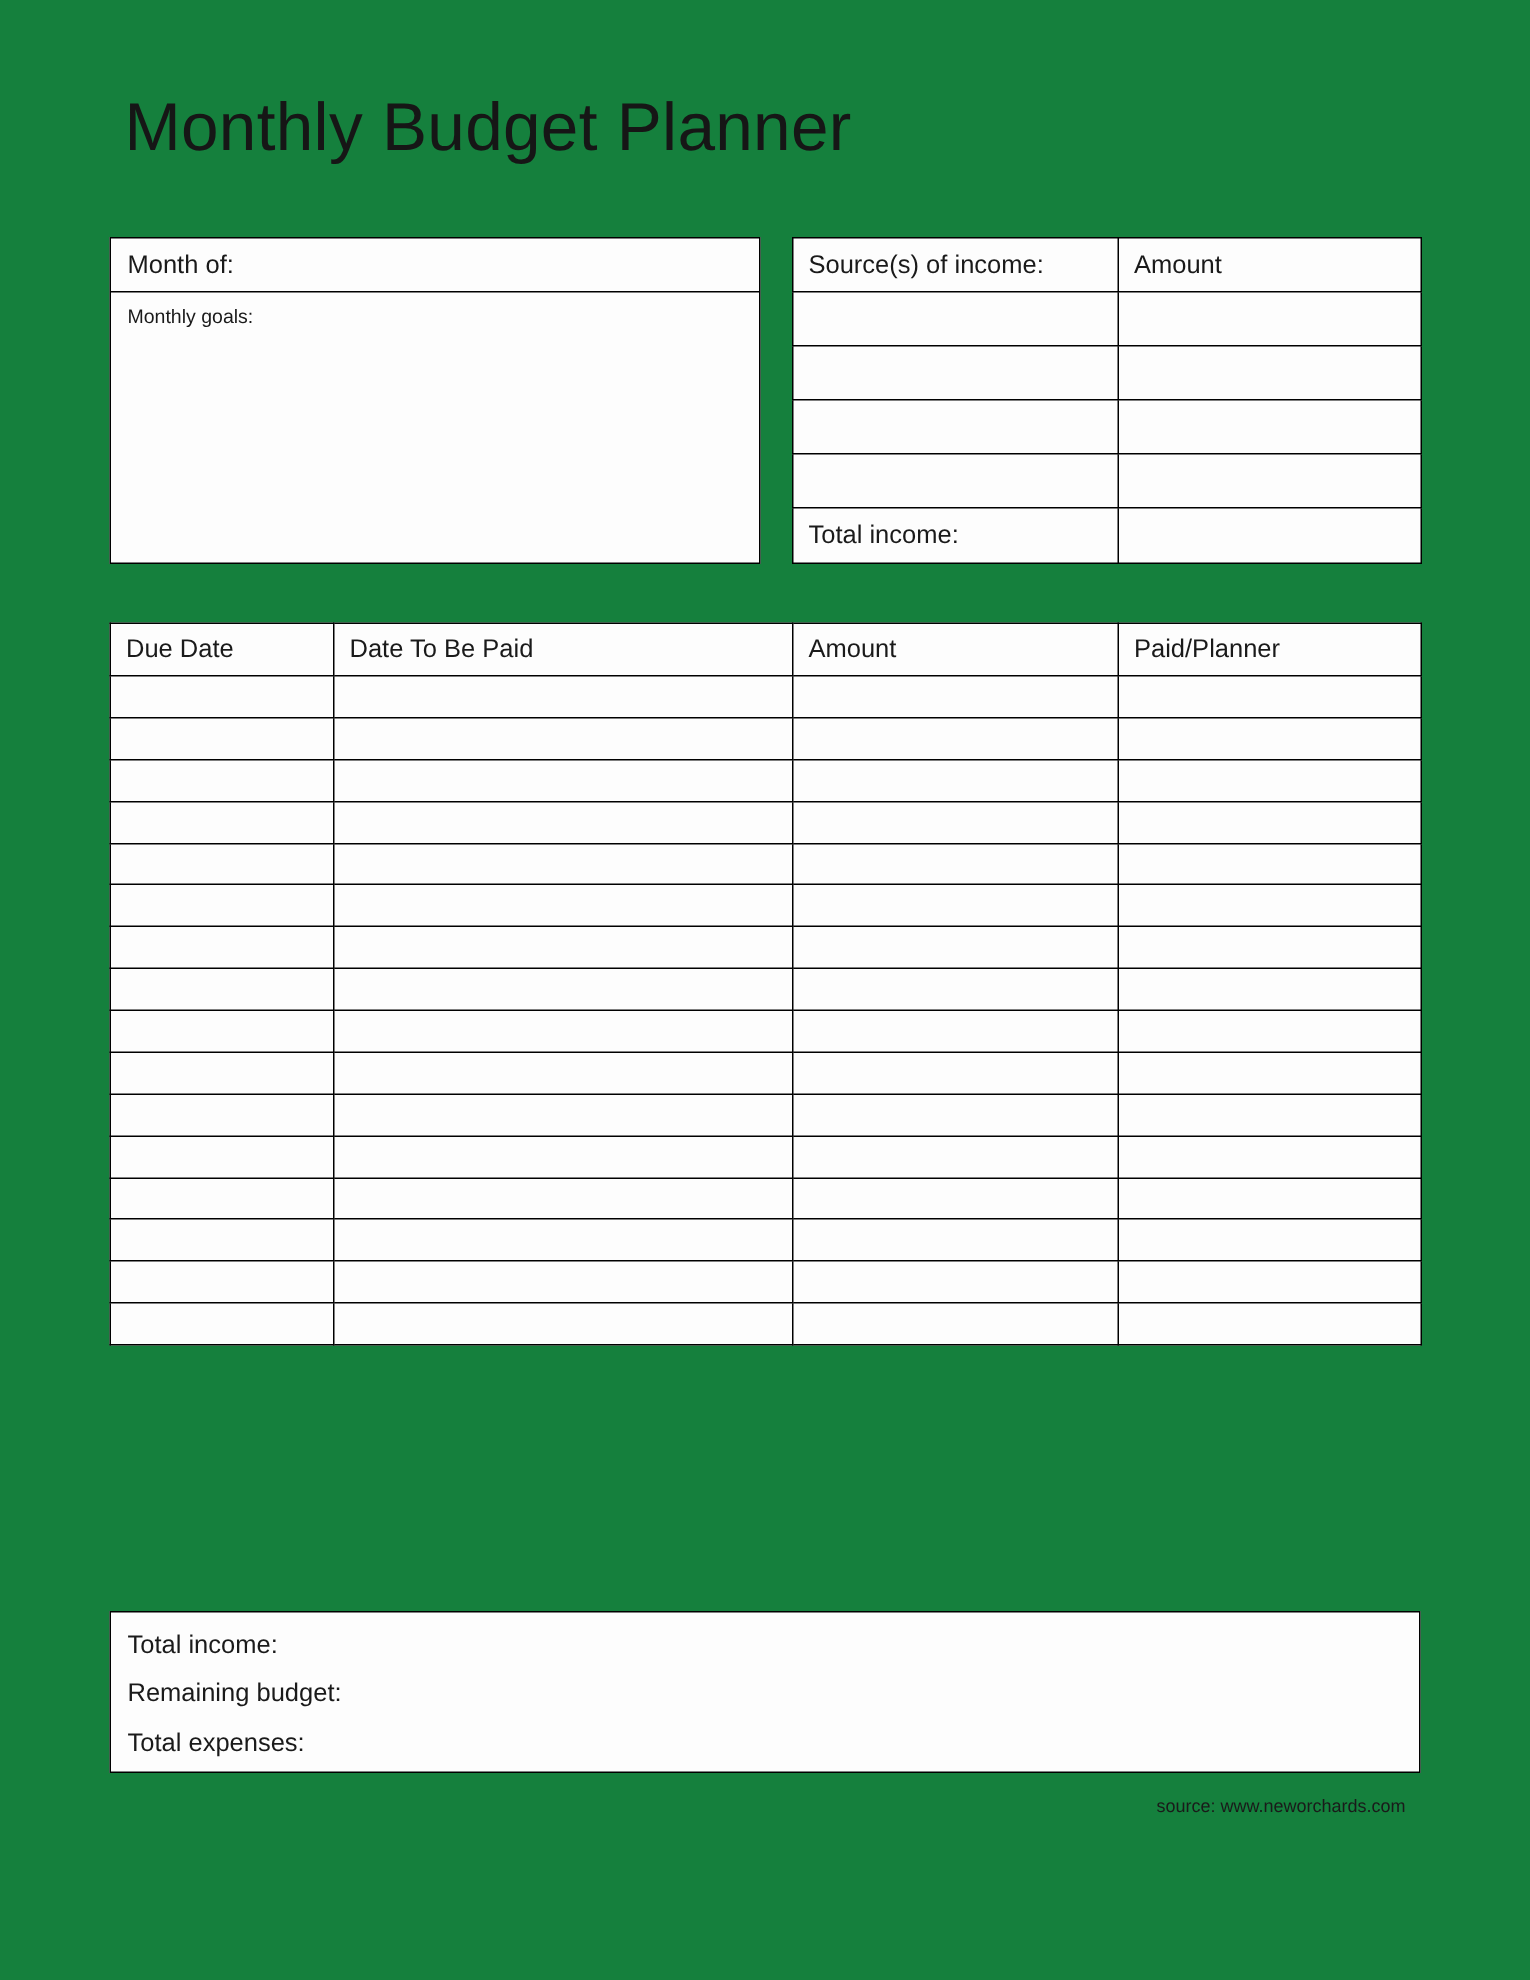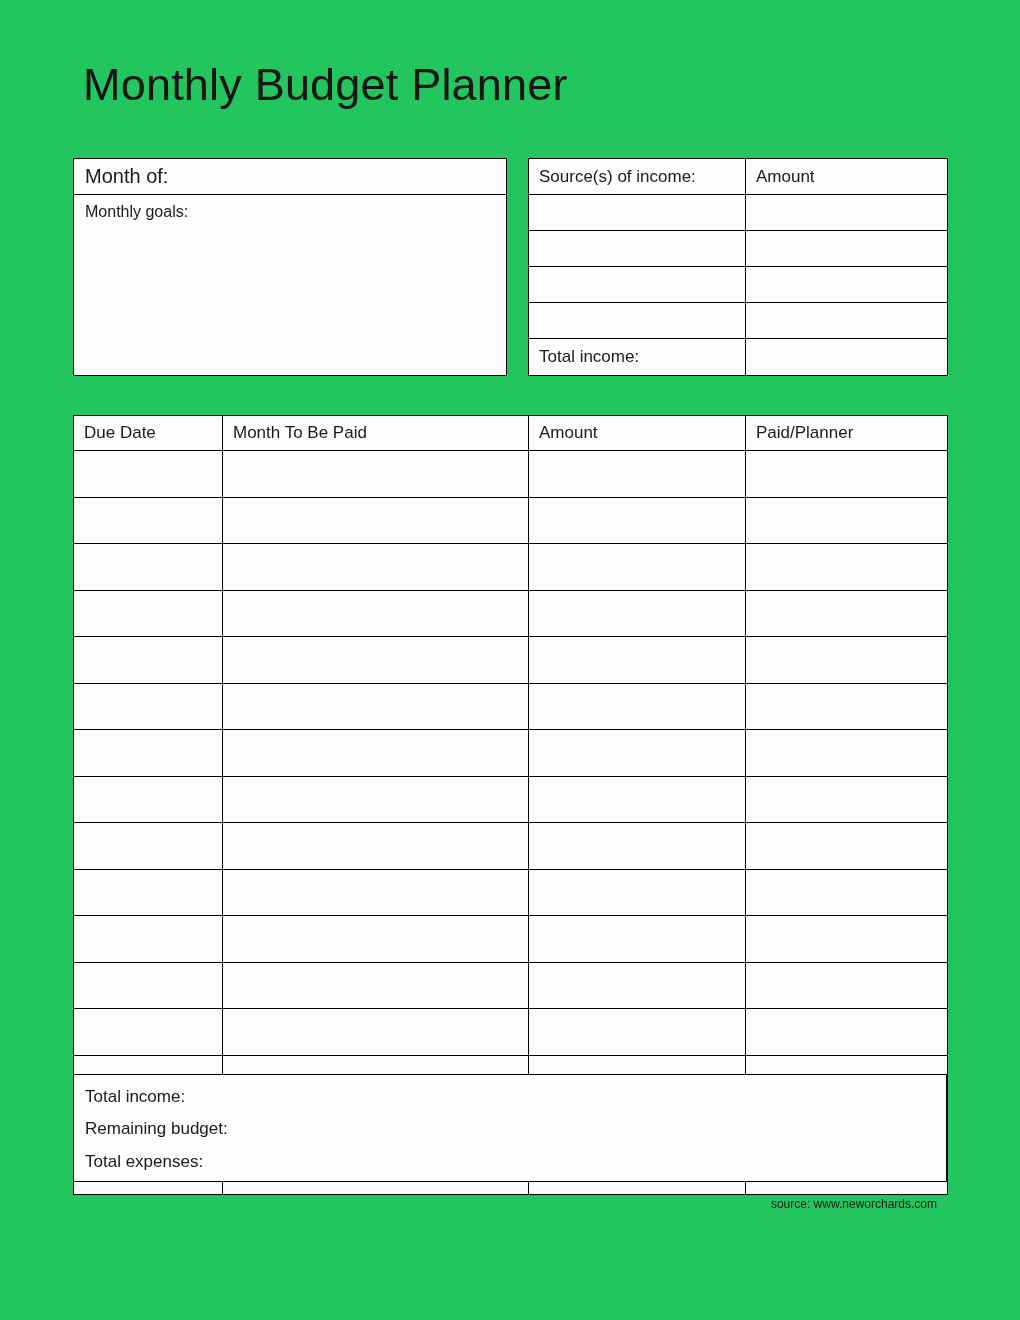--- a/index.html
+++ b/index.html
@@ -4,21 +4,21 @@
 <style>
   html, body {
     margin: 0;
     padding: 0;
     background: #fdfdfd;
   }
   .page {
     position: relative;
     width: 1020px;
     height: 1320px;
-    background: #22c55e;
+    background: #15803d;
     font-family: "Liberation Sans", "DejaVu Sans", sans-serif;
     color: #1a1a1a;
     overflow: hidden;
   }
   .title {
     position: absolute;
     left: 83px;
     top: 62px;
     margin: 0;
     font-size: 45px;
@@ -38,25 +38,25 @@
     box-sizing: border-box;
     background: #fdfdfd;
   }
   .info-month {
     height: 36px;
     border-bottom: 1px solid #000;
     box-sizing: border-box;
     display: flex;
     align-items: center;
     padding: 0 11px;
-    font-size: 20px;
+    font-size: 17px;
   }
   .info-goals {
     padding: 8px 11px;
-    font-size: 16px;
+    font-size: 13px;
   }
   
   table {
     border-collapse: collapse;
     table-layout: fixed;
     background: #fdfdfd;
   }
   th, td {
     border: 1px solid #000;
     padding: 0 10px;
@@ -78,21 +78,21 @@
   .income-table thead tr { height: 36px; }
   .income-table tfoot tr { height: 37px; }
   .col-income-source { width: 217px; }
   .col-income-amount { width: 202px; }
   
   .bills-table {
     position: absolute;
     left: 73px;
     top: 415px;
     width: 874px;
-    height: 780px;
+    height: 482px;
   }
   .bills-table thead tr { height: 35px; }
   .col-due-date { width: 149px; }
   .col-bills    { width: 306px; }
   .col-amount   { width: 217px; }
   .col-paid     { width: 202px; }
   
   .summary-box {
     position: absolute;
     left: 73px;
@@ -175,21 +175,21 @@
   <table class="bills-table">
     <colgroup>
       <col class="col-due-date">
       <col class="col-bills">
       <col class="col-amount">
       <col class="col-paid">
     </colgroup>
     <thead>
       <tr>
         <th>Due Date</th>
-        <th>Month To Be Paid</th>
+        <th>Date To Be Paid</th>
         <th>Amount</th>
         <th>Paid/Planner</th>
       </tr>
     </thead>
     <tbody>
         <tr>
           <td></td>
           <td></td>
           <td></td>
           <td></td>

